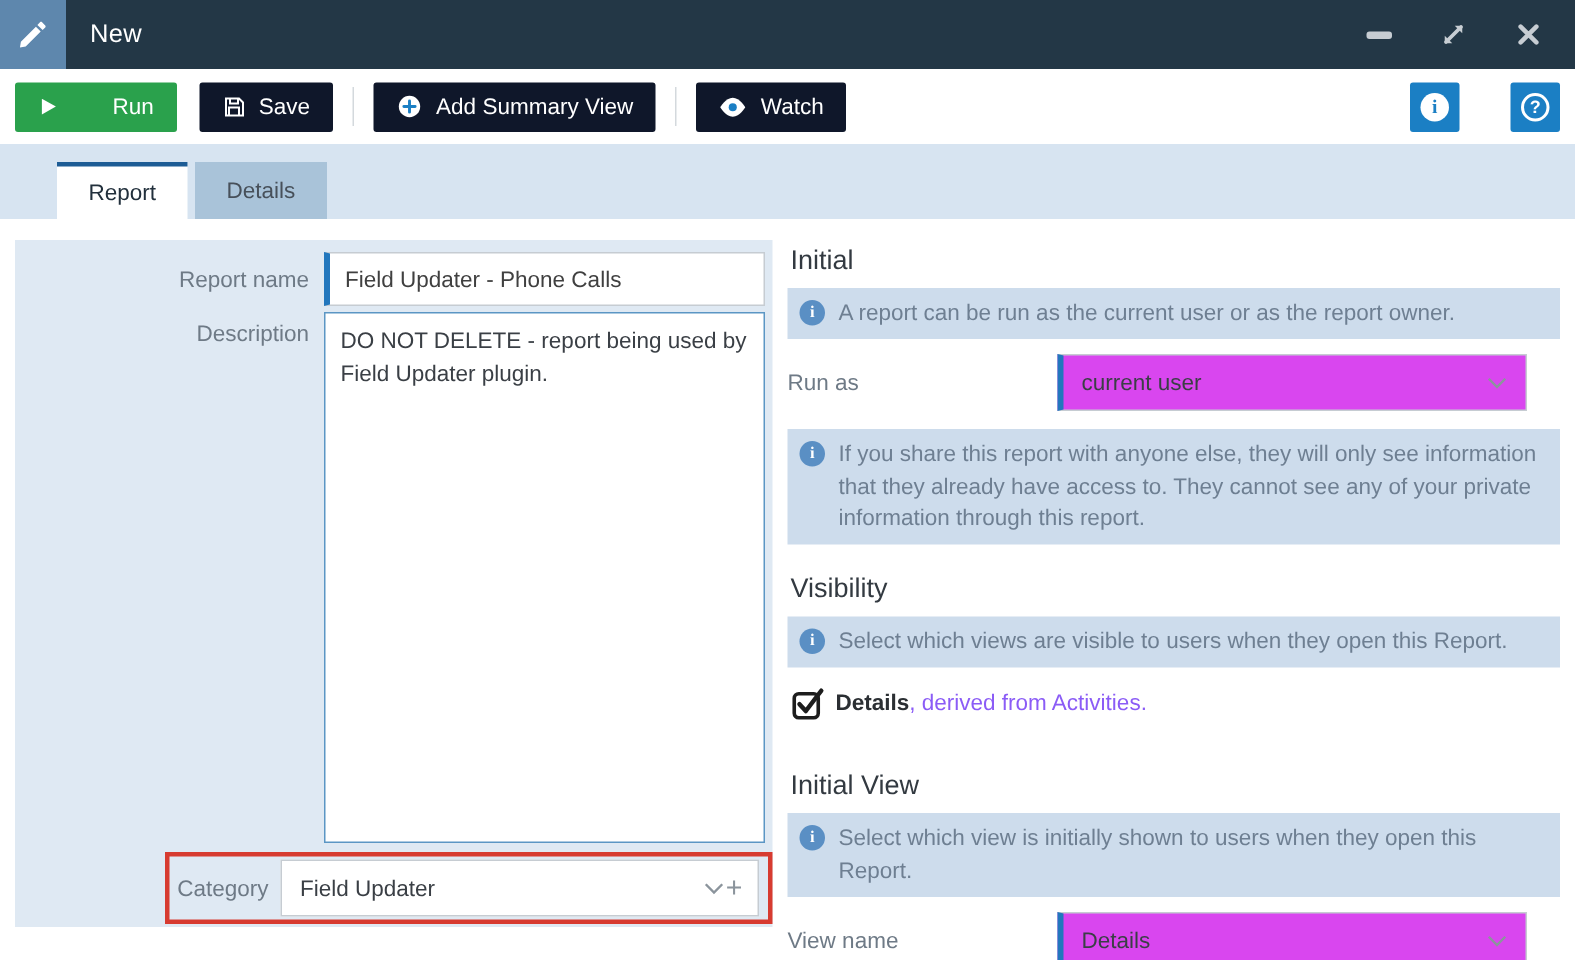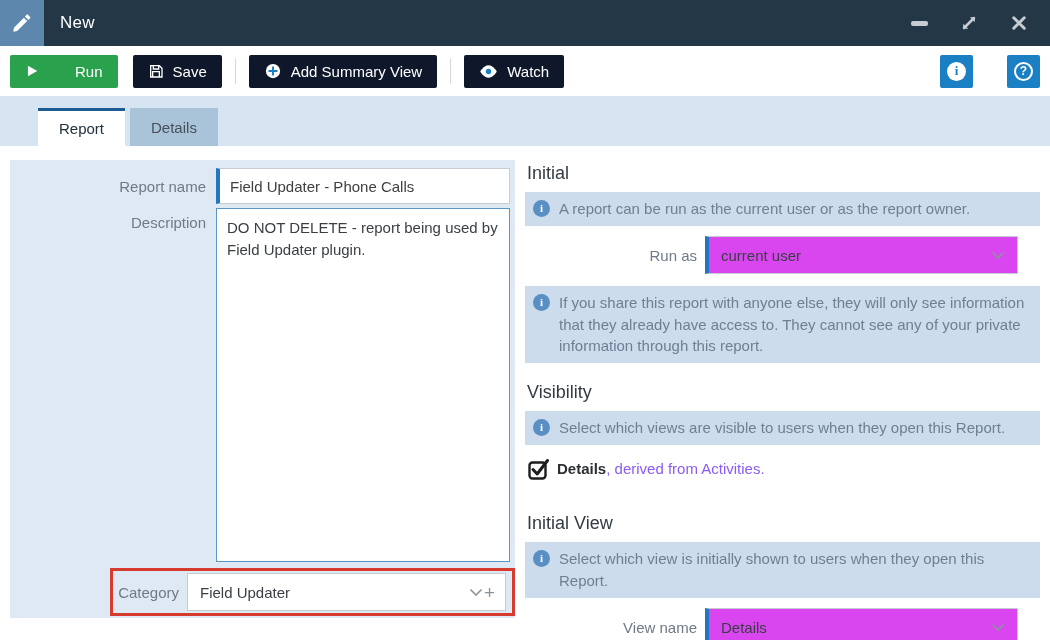--- a/index.html
+++ b/index.html
@@ -118,21 +118,21 @@
     background: #cddcec; display: flex; gap: 9px; padding: 6px 10px 7px 8px;
     font-size: 15px; color: #6e7f92; line-height: 1.42; align-items: flex-start;
   }
   .note-icon {
     width: 17px; height: 17px; flex: 0 0 17px; border-radius: 50%; background: #5a8fc4;
     color: #ffffff; font-size: 11px; font-weight: bold; font-family: "Liberation Serif", serif;
     display: flex; align-items: center; justify-content: center; margin-top: 2px;
   }
   .field-row { display: flex; align-items: center; margin: 10px 0 12px 0; }
   .field-row .rp-label {
-    width: 180px; flex: 0 0 180px; text-align: right; padding-right: 8px;
+    width: 180px; flex: 0 0 180px; text-align: left; padding-right: 24px;
     color: #6e7a86; font-size: 15px;
   }
   .rp-select {
     width: 313px; height: 38px; background: #d946ef; border: 1px solid #c6ccd2;
     border-left: 4px solid #2277bd; display: flex; align-items: center;
     padding: 0 12px; font-size: 15px; color: #3a3f45; cursor: pointer;
   }
   .rp-select .select-caret { margin-left: auto; }
   .section-gap { height: 16px; }
   .checkbox-row { display: flex; align-items: center; padding: 11px 2px 14px 2px; font-size: 15px; }

